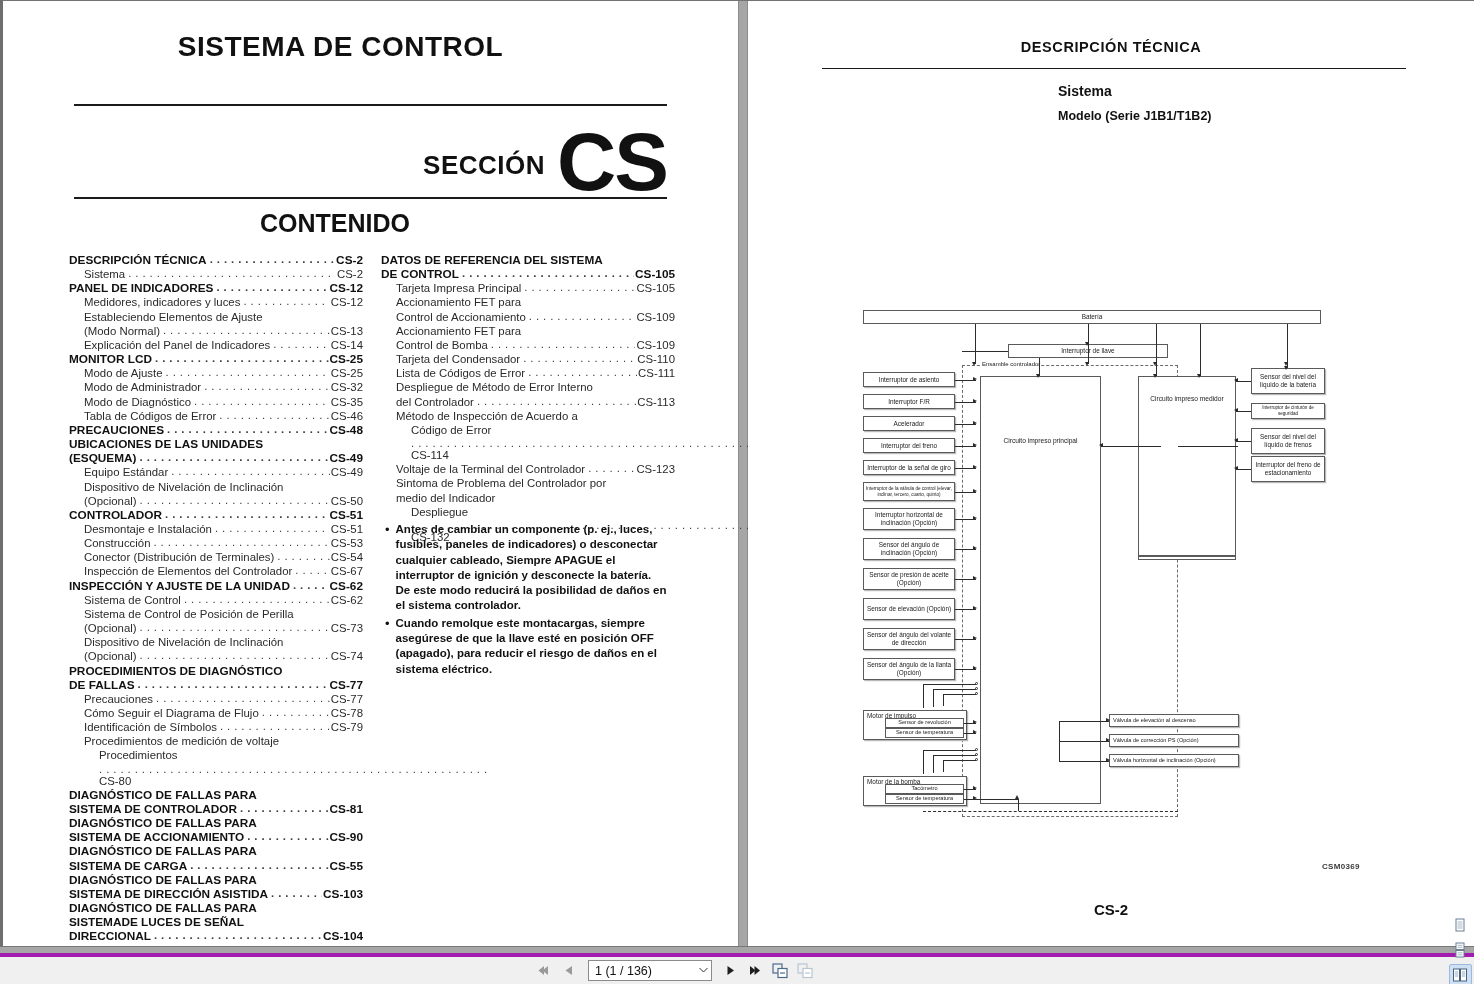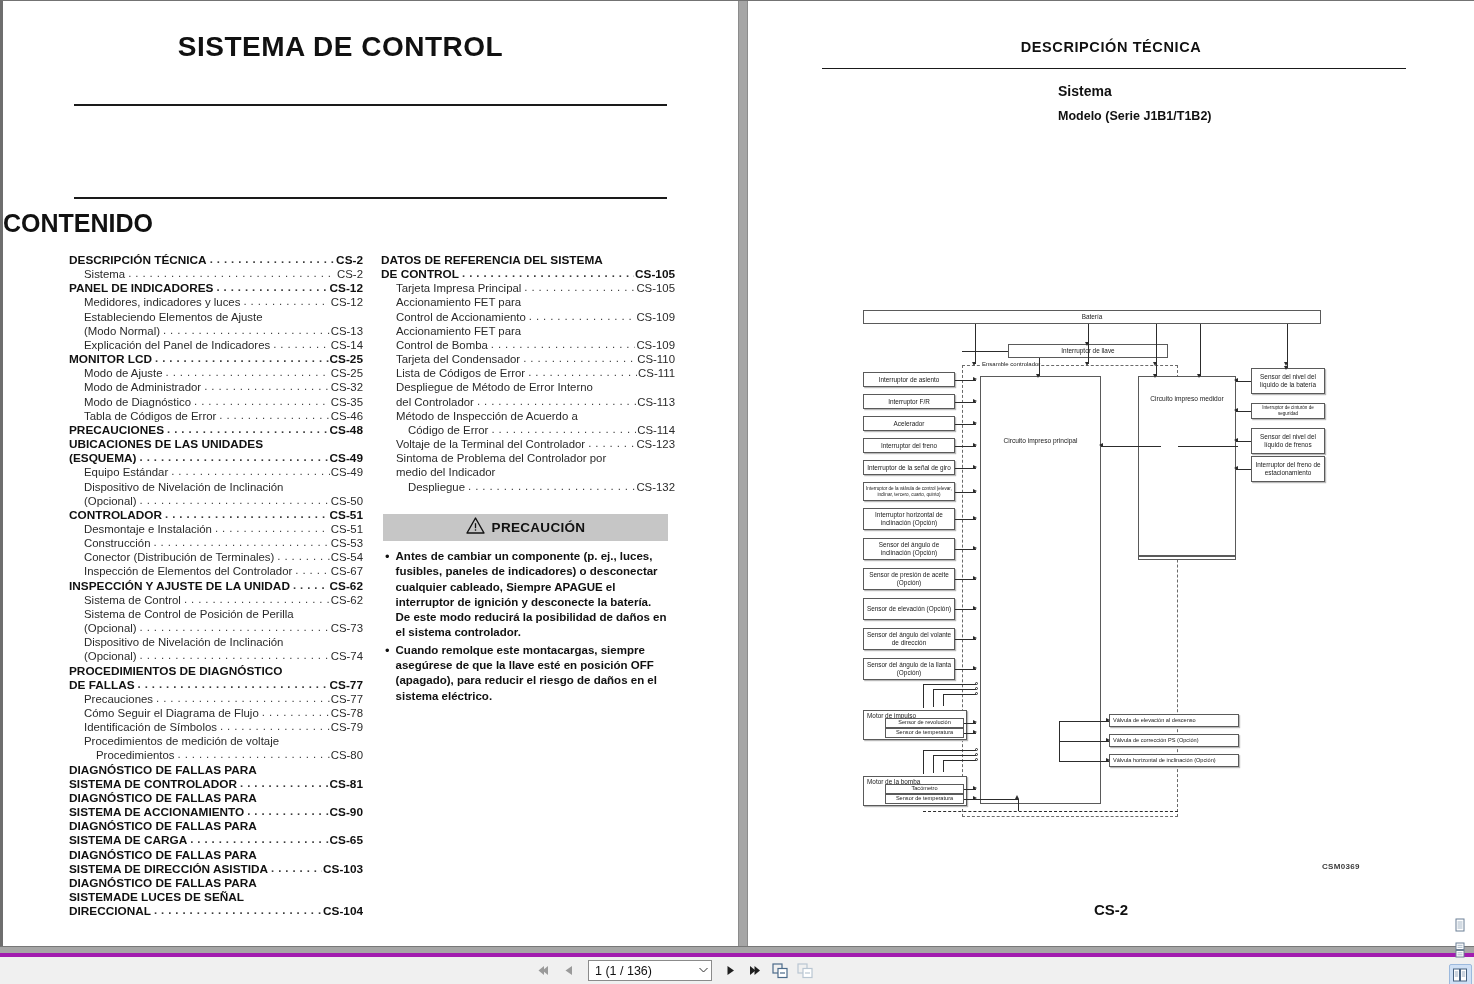--- a/index.html
+++ b/index.html
@@ -47,36 +47,36 @@
     font-size: 26px; font-weight: bold; letter-spacing: .5px;
     color: #111; padding-bottom: 14px; margin-right: 12px;
   }
   .cs-big {
     font-size: 82px; font-weight: bold; line-height: .82;
     letter-spacing: -2px; color: #111;
   }
 
   .contenido {
     position: absolute; left: 0; right: 71px; top: 208px;
-    text-align: left; font-size: 25px; font-weight: bold; color: #111;
+    text-align: center; font-size: 25px; font-weight: bold; color: #111;
   }
 
   .toc {
     position: absolute; left: 66px; top: 252px; width: 606px;
     display: flex; gap: 18px;
   }
   .toc-col { width: 294px; }
   .toc-row {
     display: flex; align-items: baseline;
     font-size: 11.4px; color: #2a2a2a; line-height: 14.15px;
     white-space: nowrap;
   }
   .toc-row.lvl1 { font-weight: bold; color: #111; font-size: 11.8px; }
   .toc-row.lvl2 { padding-left: 15px; }
-  .toc-row.lvl3 { padding-left: 27px; }
+  .toc-row.lvl3 { padding-left: 27px; flex-direction: column; }
   .toc-label { flex: 0 0 auto; }
   .toc-dots {
     flex: 1 1 auto; overflow: hidden; height: 11px;
     margin: 0 1px 0 3px; position: relative; top: -1px;
   }
   .toc-dots::before {
     content: ". . . . . . . . . . . . . . . . . . . . . . . . . . . . . . . . . . . . . . . . . . . . . . . . . . . . . . .";
     letter-spacing: 0.4px; font-size: 11.4px; color: #3a3a3a;
     display: block; white-space: nowrap;
   }
@@ -165,20 +165,24 @@
 </head>
 <body>
 
 <div id="app">
 
   <div class="viewer">
 
     <div class="page page-left">
       <div class="sec-title">SISTEMA DE CONTROL</div>
       <div class="rule rule-1"></div>
+      <div class="section-line">
+        <div class="seccion-word">SECCIÓN</div>
+        <div class="cs-big">CS</div>
+      </div>
       <div class="rule rule-2"></div>
       <div class="contenido">CONTENIDO</div>
 
       <div class="toc">
         <div class="toc-col" id="toc-col-left">
             <div class="toc-row lvl1">
               <span class="toc-label">DESCRIPCIÓN TÉCNICA</span>
               <span class="toc-dots"></span>
               <span class="toc-page">CS-2</span>
             </div>
@@ -378,21 +382,21 @@
               <span class="toc-page">CS-90</span>
             </div>
             <div class="toc-row lvl1 nodots">
               <span class="toc-label">DIAGNÓSTICO DE FALLAS PARA</span>
               <span class="toc-dots"></span>
               <span class="toc-page"></span>
             </div>
             <div class="toc-row lvl1">
               <span class="toc-label">SISTEMA DE CARGA</span>
               <span class="toc-dots"></span>
-              <span class="toc-page">CS-65</span>
+              <span class="toc-page">CS-55</span>
             </div>
             <div class="toc-row lvl1 nodots">
               <span class="toc-label">DIAGNÓSTICO DE FALLAS PARA</span>
               <span class="toc-dots"></span>
               <span class="toc-page"></span>
             </div>
             <div class="toc-row lvl1">
               <span class="toc-label">SISTEMA DE DIRECCIÓN ASISTIDA</span>
               <span class="toc-dots"></span>
               <span class="toc-page">CS-103</span>
@@ -496,30 +500,20 @@
             </div>
             <div class="toc-row lvl3">
               <span class="toc-label">Despliegue</span>
               <span class="toc-dots"></span>
               <span class="toc-page">CS-132</span>
             </div>
           </div>
       </div>
 
       <div class="caution">
-        <div class="caution-head">
-          <span class="tri-ico">
-            <svg width="19" height="17" viewBox="0 0 19 17">
-              <path d="M9.5 1 L18 16 L1 16 Z" fill="none" stroke="#111" stroke-width="1.4" stroke-linejoin="round"></path>
-              <rect x="8.85" y="6.2" width="1.3" height="5" fill="#111"></rect>
-              <rect x="8.85" y="12.3" width="1.3" height="1.4" fill="#111"></rect>
-            </svg>
-          </span>
-          <span class="caution-head-label">PRECAUCIÓN</span>
-        </div>
         <div class="caution-body" id="caution-body">
             <div class="caution-item">
               <span class="bullet">•</span>
               <span class="caution-text">Antes de cambiar un componente (p. ej., luces, fusibles, paneles de indicadores) o desconectar cualquier cableado, Siempre APAGUE el interruptor de ignición y desconecte la batería. De este modo reducirá la posibilidad de daños en el sistema controlador.</span>
             </div>
             <div class="caution-item">
               <span class="bullet">•</span>
               <span class="caution-text">Cuando remolque este montacargas, siempre asegúrese de que la llave esté en posición OFF (apagado), para reducir el riesgo de daños en el sistema eléctrico.</span>
             </div>
           </div>

